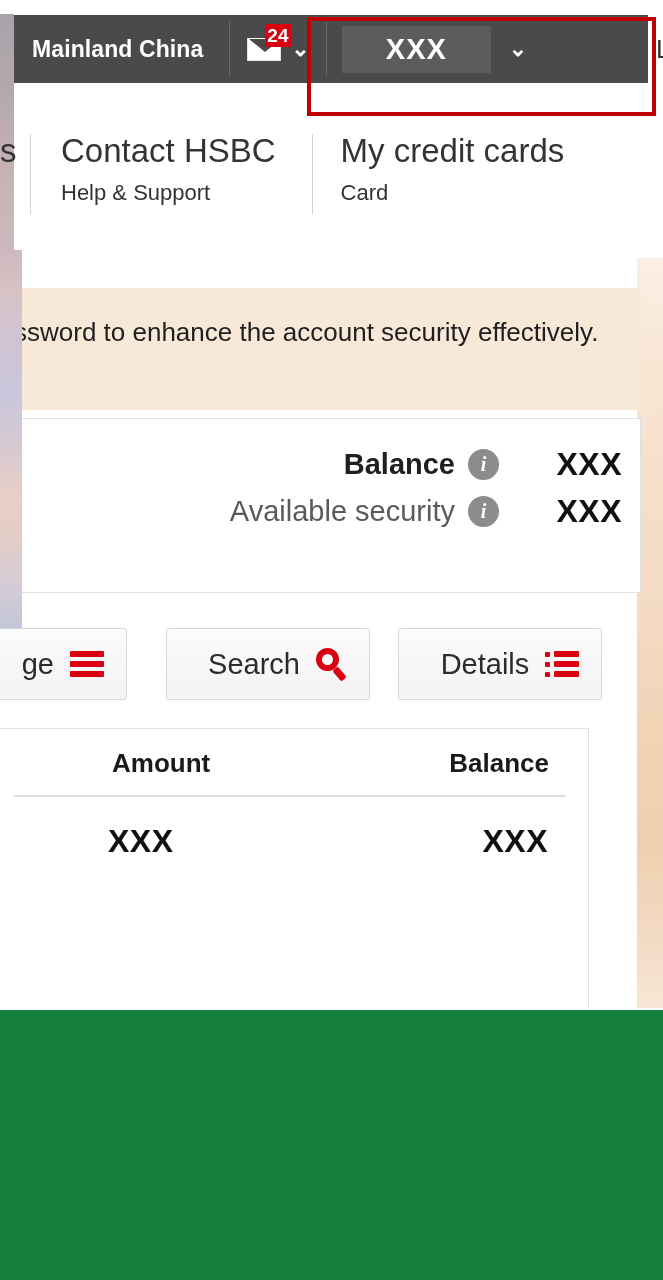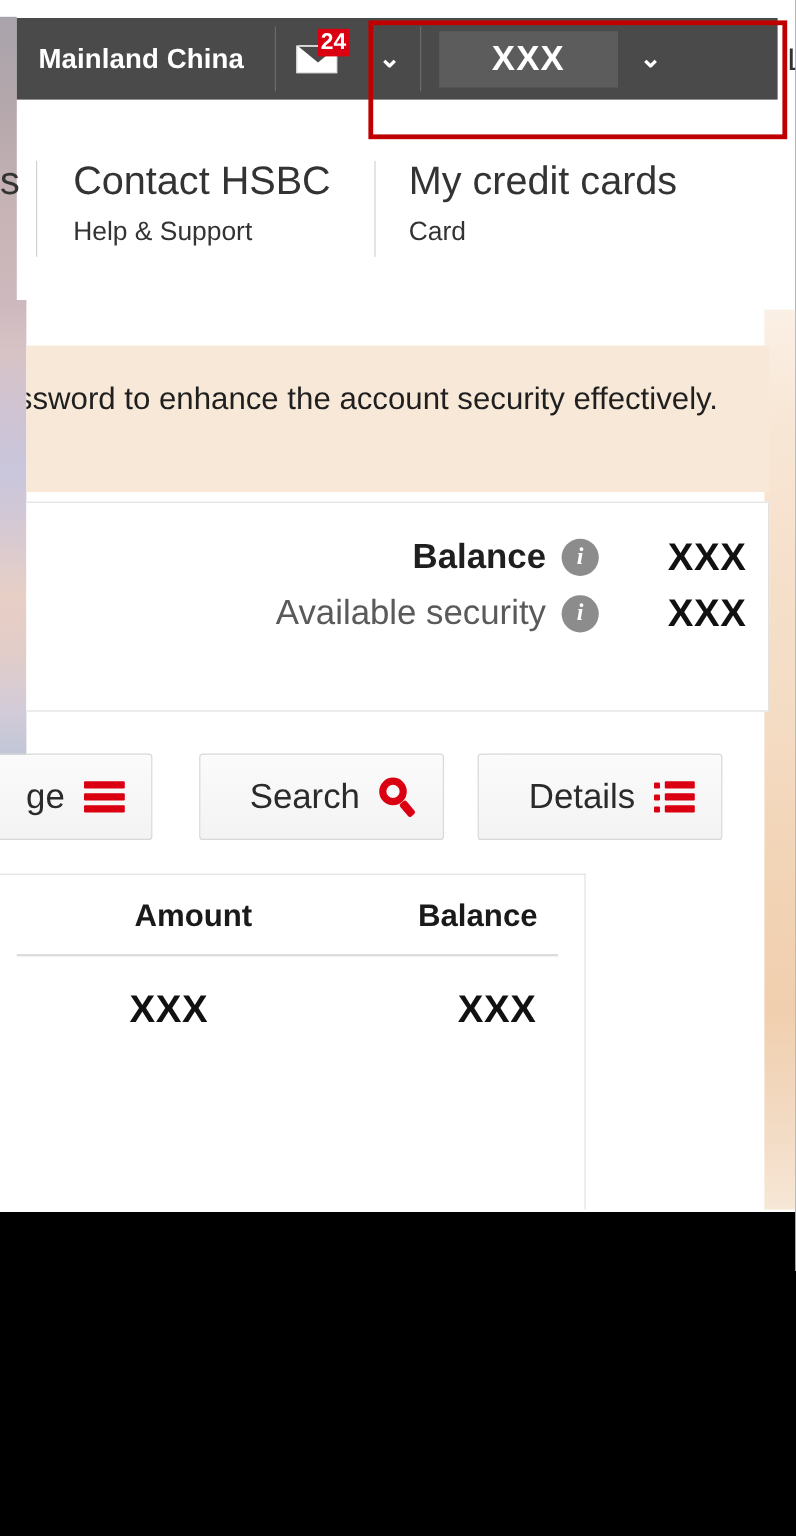--- a/index.html
+++ b/index.html
@@ -8,21 +8,21 @@
     height: 1280px;
     background: #ffffff;
     font-family: "Liberation Sans", sans-serif;
     overflow: hidden;
   }
 
   #page {
     position: relative;
     width: 663px;
     height: 1280px;
-    background: #000000;
+    background: #15803d;
     overflow: hidden;
   }
 
   
   #page-viewport {
     position: absolute;
     left: 0; top: 0;
     width: 663px;
     height: 1010px;
     overflow: hidden;
@@ -99,21 +99,21 @@
   }
   .seg-region .label {
     color: #ffffff;
     font-size: 23px;
     font-weight: bold;
     letter-spacing: 0.1px;
     white-space: nowrap;
   }
   .seg-mail {
     padding: 0 16px 0 18px;
-    gap: 32px;
+    gap: 8px;
   }
 
   
   .envelope-wrap { position: relative; width: 36px; height: 26px; }
   .envelope {
     position: absolute; left: 0; top: 2px;
     width: 34px; height: 23px;
     background: #ffffff;
     border: 1px solid #e4e4e4;
   }
@@ -365,21 +365,21 @@
   
   .ic-list { width: 34px; height: 26px; display: flex; flex-direction: column; justify-content: space-between; flex: 0 0 auto; }
   .ic-list .r { display: flex; align-items: center; gap: 4px; height: 6px; }
   .ic-list .r .d { width: 5px; height: 5px; background: #db0011; border-radius: 1px; }
   .ic-list .r .b { flex: 1; height: 6px; background: #db0011; border-radius: 1px; }
 
   
   .txn-table {
     position: absolute;
     left: 0; top: 728px;
-    width: 488px;
+    width: 589px;
     height: 280px;
     background: #ffffff;
     border: 1px solid #e2e2e2;
     border-left: none;
     border-bottom: none;
   }
   .txn-head {
     position: relative;
     height: 68px;
     display: flex;

